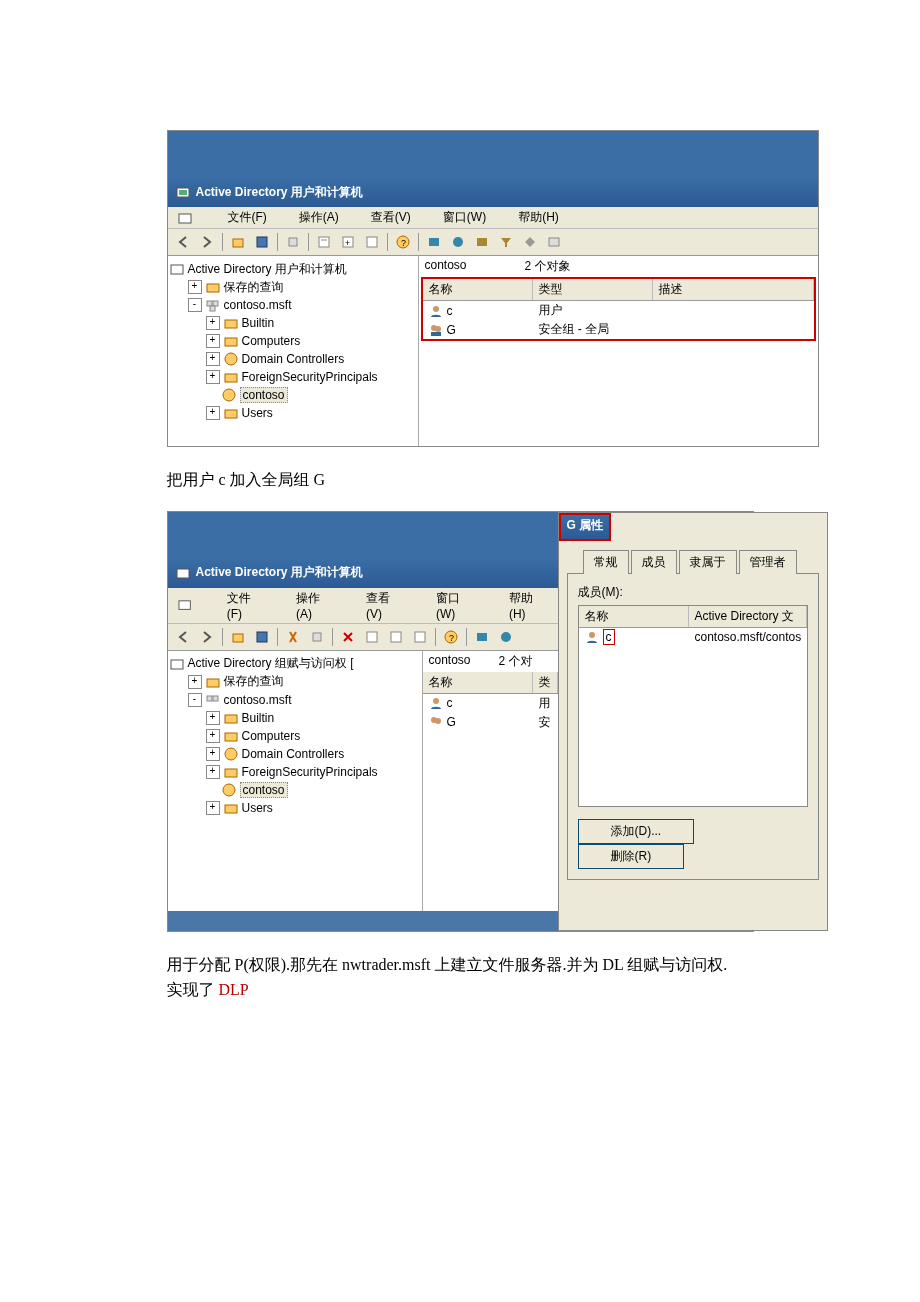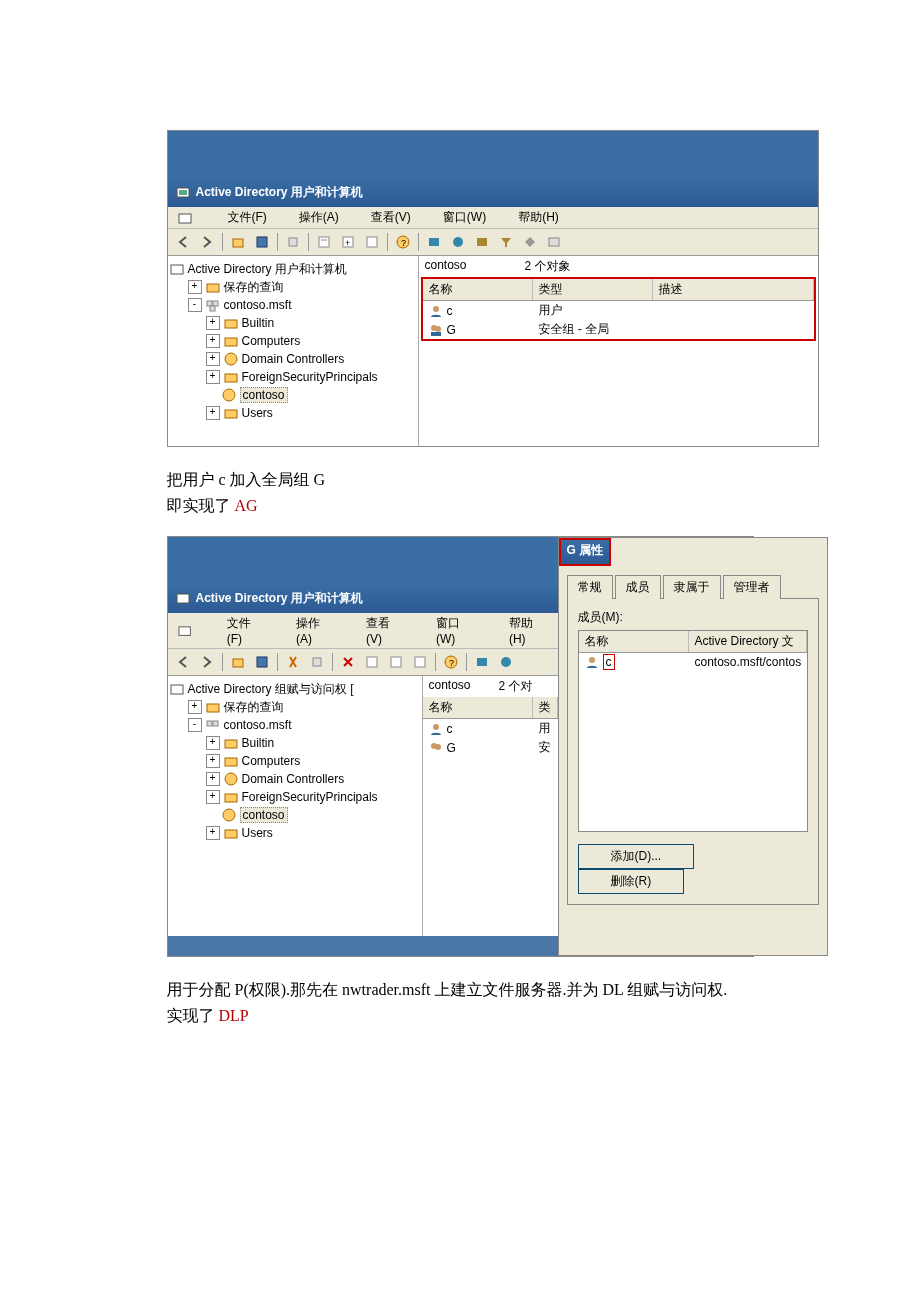--- a/index.html
+++ b/index.html
@@ -22,21 +22,21 @@
 .ticon2{width:14px;height:14px;margin-right:4px;display:inline-block}
 .tree .sel{background:#ece9d8;border:1px dotted #888;padding:0 2px}
 .list{flex:1;font-family:Tahoma,SimSun,sans-serif;font-size:12px}
 .listhdr{background:#ece9d8;border-bottom:1px solid #999;display:flex}
 .listhdr div{border-right:1px solid #bbb;padding:2px 6px;box-sizing:border-box}
 .listrow{display:flex;padding:1px 0}
 .cell{padding:0 6px;box-sizing:border-box;display:flex;align-items:center}
 .redbox{border:2px solid #c00}
 .dlg{border:1px solid #888;background:#ece9d8;font-family:SimSun,Tahoma,sans-serif;font-size:12px;flex:1}
 .dlgtitle{background:linear-gradient(#3a6ea5,#2c5a94);color:#fff;font-weight:bold;padding:3px 8px;height:20px}
-.tabs{display:flex;margin:8px 8px 0 8px}
+.tabs{display:flex;margin:8px 8px 0 24px}
 .tab{border:1px solid #888;border-bottom:none;background:#ece9d8;padding:3px 10px;font-size:12px;margin-right:2px;position:relative;top:1px}
 .tab.active{background:#ece9d8;z-index:2}
 .tabbody{margin:0 8px 8px 8px;border:1px solid #888;background:#ece9d8;padding:10px}
 .memberlist{background:#fff;border:1px solid #888;min-height:200px}
 .memberlist .listhdr div{background:#ece9d8}
 .btn{border:1px solid #0c4a6e;background:#ece9d8;padding:3px 32px;font-size:12px;font-family:inherit;margin-right:8px}
 .btnrow{margin-top:12px}
 .doc-text{font-size:16px;line-height:1.6;margin:10px 0 18px 0}
 .frame2{display:flex;border:1px solid #888;background:#4a76a8;padding:0;margin-bottom:20px}
 .leftwin{flex-shrink:0}
@@ -267,21 +267,20 @@
           </div>
           <div class="cell" style="width:120px">安全组 - 全局</div>
         </div>
       </div>
     </div>
   </div>
 </div>
 
 <div class="doc-text">
   <div>把用户 c 加入全局组 G</div>
-  <div><span>即实现了 </span><span class="red">AG</span></div>
 </div>
 
 <div class="frame2">
 <div class="win leftwin" style="width:390px;border:none">
   <div class="topblue"></div>
   <div class="titlebar">
     <span class="ticon"><svg viewBox="0 0 14 14">
               <rect x="1" y="3" width="12" height="9" fill="#fff" stroke="#555"></rect>
             </svg></span>
     <span>Active Directory 用户和计算机</span>

